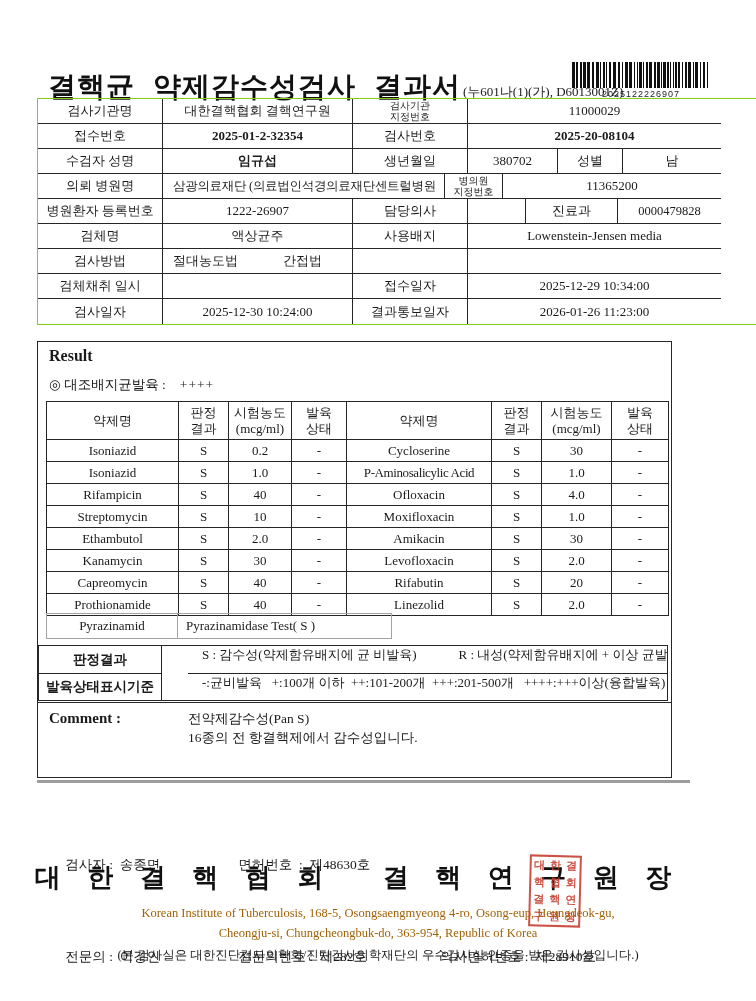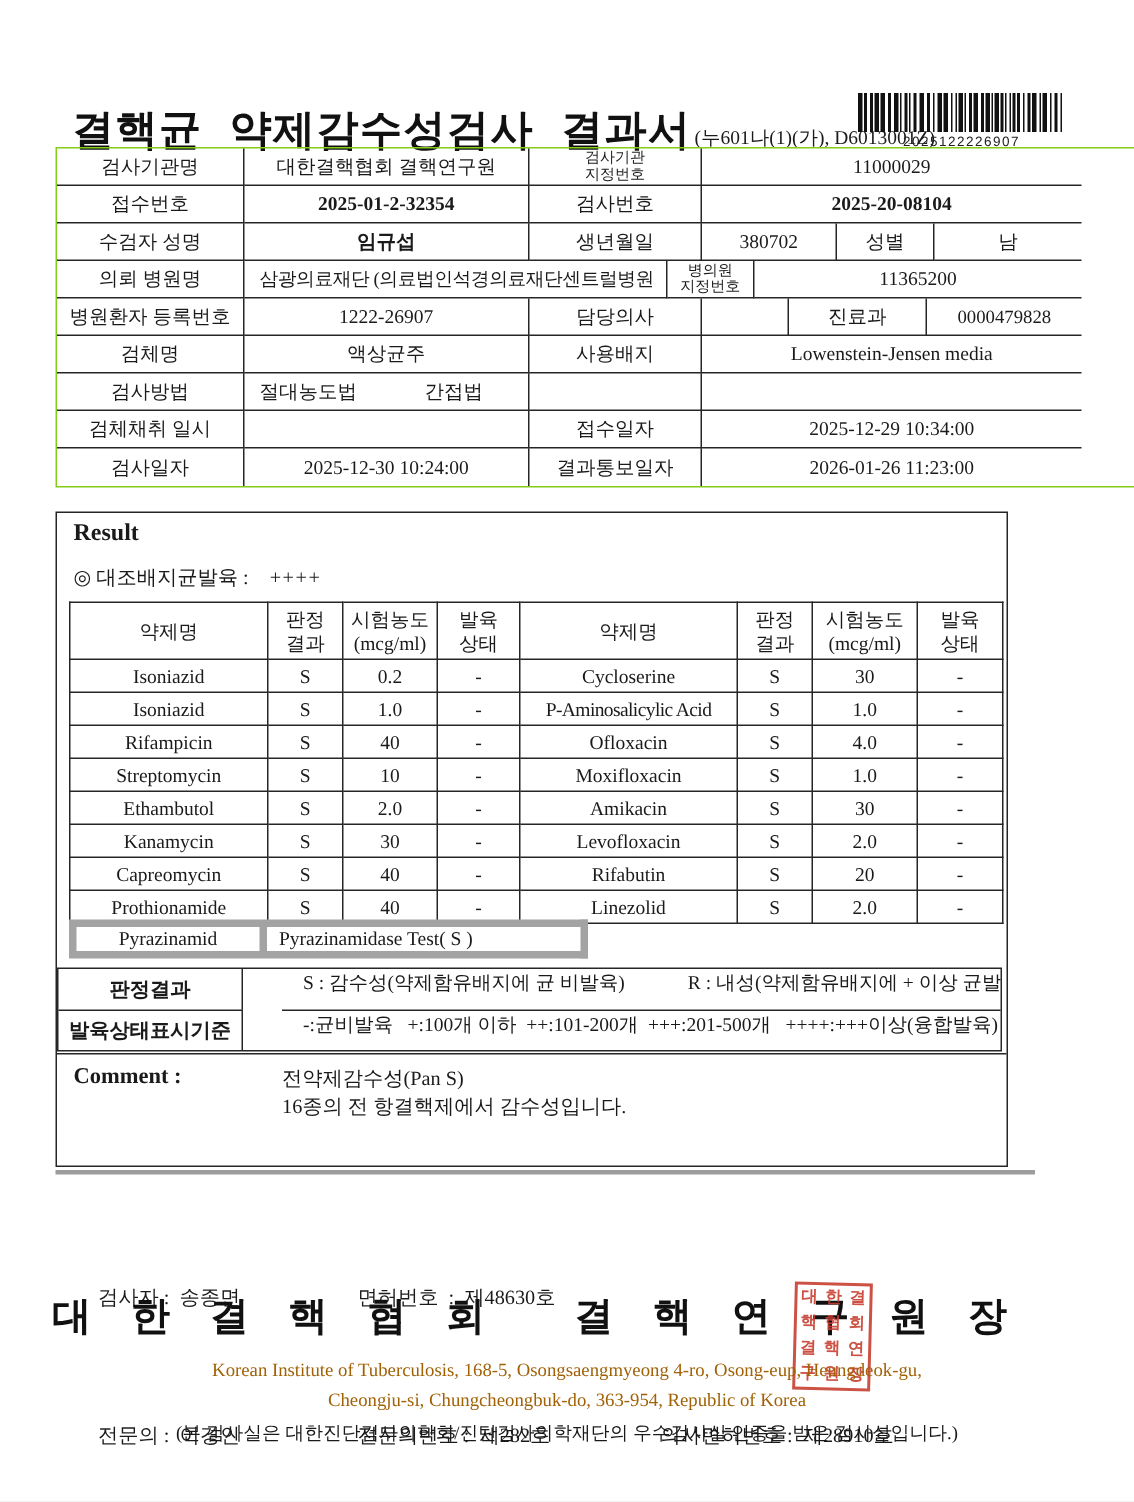--- a/index.html
+++ b/index.html
@@ -45,21 +45,21 @@
   table.drug{position:absolute;left:8px;top:59px;width:622px;border-collapse:collapse;table-layout:fixed;}
   table.drug th,table.drug td{border:1px solid #262626;font-size:13px;text-align:center;padding:0;
                               font-weight:400;overflow:hidden;white-space:nowrap;}
   table.drug th{height:37px;line-height:16px;}
   table.drug td{height:21px;}
   .c1{width:132px}.c2{width:50px}.c3{width:63px}.c4{width:55px}
   .c5{width:145px}.c6{width:50px}.c7{width:70px}.c8{width:57px}
   td.longname{font-size:12px;letter-spacing:-0.4px;}
 
   .pyraz{position:absolute;left:8px;top:271px;display:flex;}
-  .pyraz .icell{border:5px solid #a3a3a3;height:26px;}
+  .pyraz .icell{border:1px solid #a3a3a3;height:26px;}
   .pyraz .icell + .icell{border-left:none;justify-content:flex-start;padding-left:8px;}
 
   .judge{position:absolute;left:0px;top:303px;width:630px;border:1px solid #262626;box-sizing:border-box;}
   .jrow{display:flex;height:27px;gap:26px;}
   .jrow + .jrow .jlabel,.jrow + .jrow .jval{border-top:1px solid #262626;}
   .jlabel{width:123px;flex:none;display:flex;align-items:center;justify-content:center;
           font-weight:700;font-size:13.5px;border-right:1px solid #262626;box-sizing:border-box;}
   .jval{flex:1;display:flex;align-items:flex-start;padding-left:14px;font-size:13px;white-space:pre;overflow:hidden;}
   .jval .seg2{margin-left:42px;}
 

